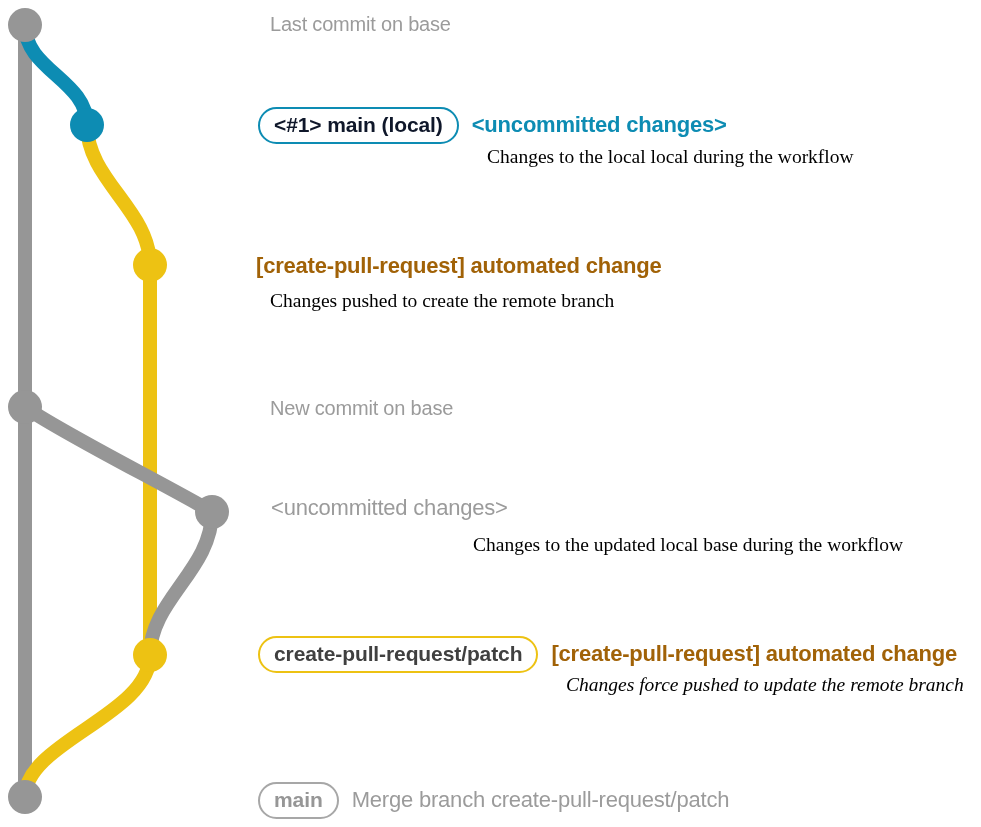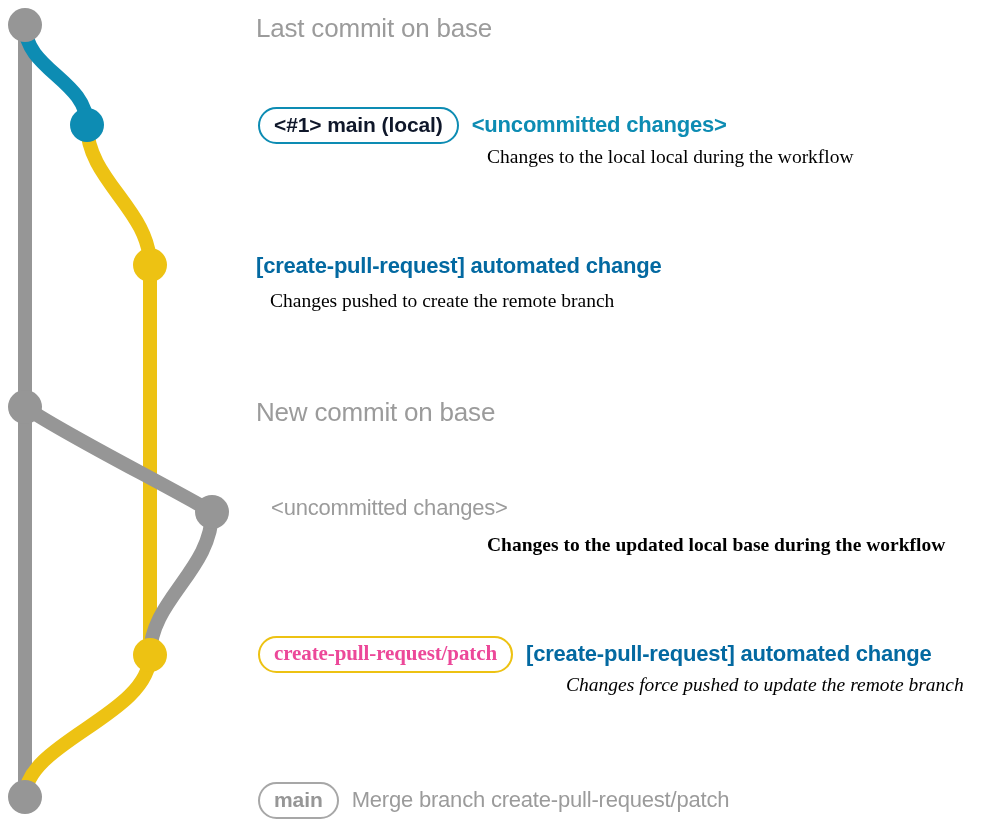--- a/index.html
+++ b/index.html
@@ -38,41 +38,41 @@
     color: #969696;
     line-height: 1.12;
     letter-spacing: -0.1px;
   }
   .pill.blue {
     border-color: #0d8cb3;
     color: #0f172a;
   }
   .pill.yellow {
     border-color: #edc213;
-    color: #ec4899;
-    font-family: Liberation Serif, serif;
+    color: #404040;
   }
   .pill.gray {
     border-color: #a7a7a7;
     color: #969696;
   }
   .commit-msg {
     font-size: 22px;
     font-weight: normal;
     letter-spacing: -0.2px;
   }
   .commit-msg.blue { color: #0d8cb3; font-weight: bold; }
-  .commit-msg.yellow { color: #0369a1; font-weight: bold; }
+  .commit-msg.yellow { color: #a16207; font-weight: bold; }
   .commit-msg.gray { color: #9b9b9b; }
   .plain-label {
     position: absolute;
-    font-size: 26px;
+    font-size: 20px;
     color: #9b9b9b;
     letter-spacing: -0.2px;
     white-space: nowrap;
+    margin-left: 14px;
   }
   .desc {
     position: absolute;
     font-family: "Liberation Serif", serif;
     font-size: 19.5px;
     color: #000000;
     white-space: nowrap;
   }
   .gap-sm { display: inline-block; width: 13px; }
 </style>
@@ -123,21 +123,21 @@
   <span class="commit-msg yellow">[create-pull-request] automated change</span>
 </div>
 <div class="desc" style="left:270px; top:290px;">Changes pushed to create the remote branch</div>
 
 <div class="plain-label" style="left:256px; top:397px;">New commit on base</div>
 
 <div class="row" style="left:258px; top:495px;">
   <span class="gap-sm"></span>
   <span class="commit-msg gray">&lt;uncommitted changes&gt;</span>
 </div>
-<div class="desc" style="left:487px; top:534px;font-weight:bold;">Changes to the updated local base during the workflow</div>
+<div class="desc" style="left:473px; top:534px;">Changes to the updated local base during the workflow</div>
 
 <div class="row" style="left:258px; top:636px;">
   <span class="pill yellow">create-pull-request/patch</span>
   <span class="gap-sm"></span>
   <span class="commit-msg yellow">[create-pull-request] automated change</span>
 </div>
 <div class="desc" style="left:566px; top:674px;font-style:italic;">Changes force pushed to update the remote branch</div>
 
 <div class="row" style="left:258px; top:782px;">
   <span class="pill gray">main</span>

